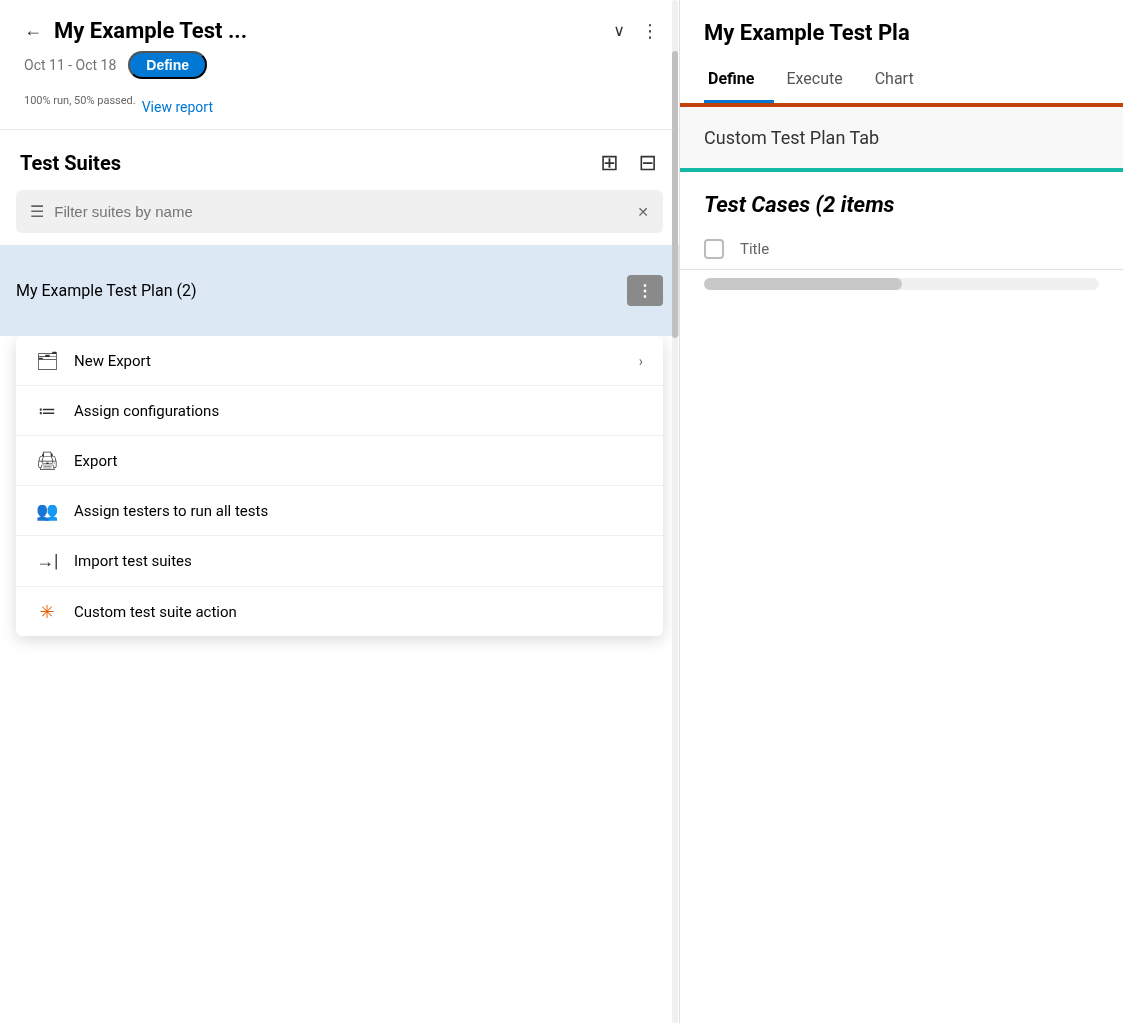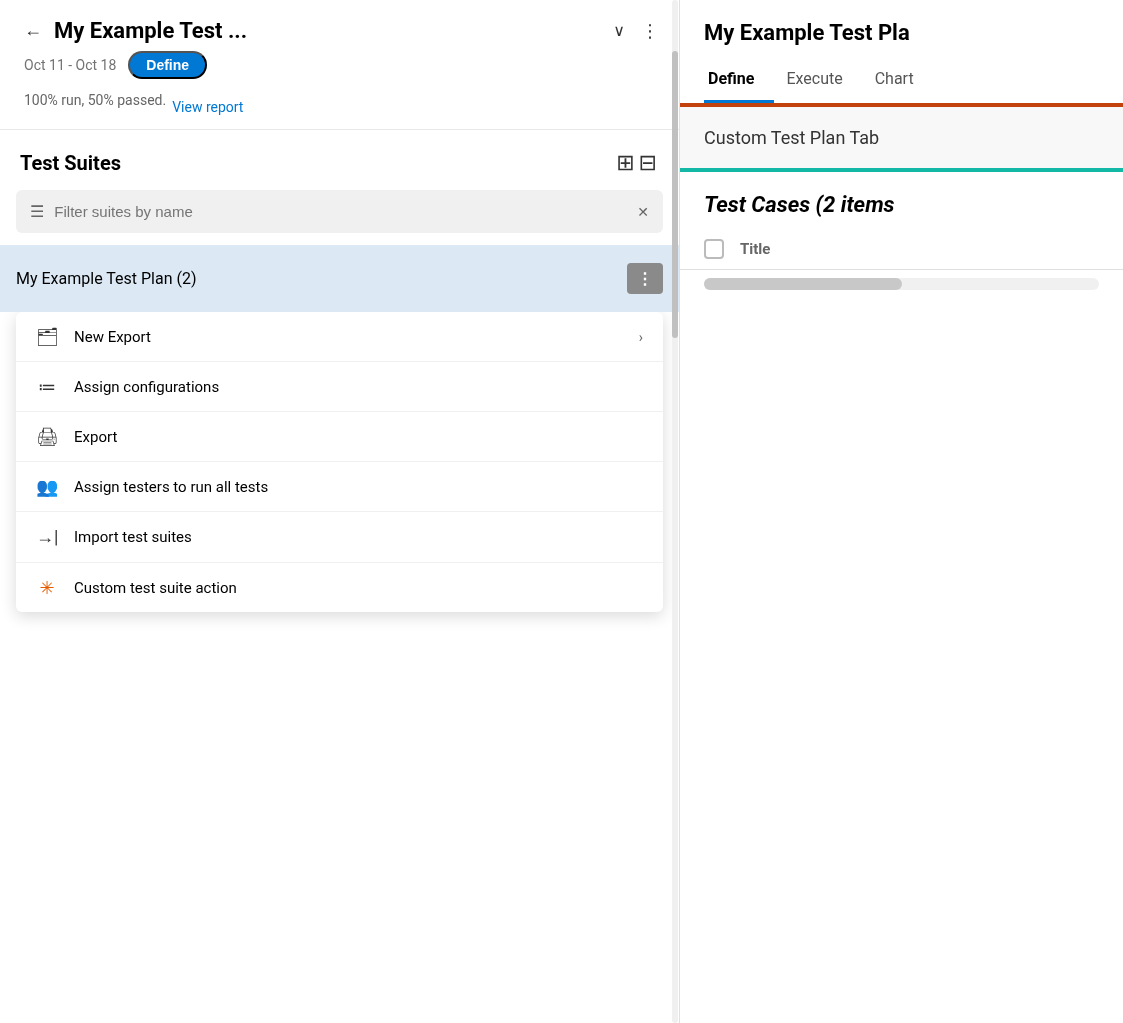--- a/index.html
+++ b/index.html
@@ -87,38 +87,38 @@
     }
 
     .stats-row {
       display: flex;
       align-items: center;
       gap: 6px;
       padding-left: 4px;
     }
 
     .stats-text {
-      font-size: 14px;
+      font-size: 11px;
       color: #666;
     }
 
     .view-report-link {
       font-size: 14px;
       color: #0078d4;
       cursor: pointer;
       text-decoration: none;
       margin-top: 14px;
     }
 
     
     .suites-header {
       display: flex;
       align-items: center;
       padding: 18px 20px 12px 20px;
-      gap: 0;
+      gap: 16px;
     }
 
     .suites-title {
       font-size: 20px;
       font-weight: 700;
       color: #000;
       flex: 1;
     }
 
     .icon-btn {
@@ -161,21 +161,21 @@
     .clear-icon {
       font-size: 14px;
       color: #666;
       cursor: pointer;
     }
 
     
     .suite-item {
       display: flex;
       align-items: center;
-      padding: 18px 16px;
+      padding: 30px 16px;
       background: #dce9f5;
       cursor: pointer;
       position: relative;
     }
 
     .suite-label {
       font-size: 16px;
       color: #000;
       flex: 1;
     }
@@ -323,21 +323,21 @@
       height: 20px;
       border: 2px solid #bbb;
       border-radius: 4px;
       cursor: pointer;
       background: #fff;
     }
 
     .tc-col-title {
       font-size: 15px;
       color: #666;
-      font-weight: 700;
+      font-weight: 400;
     }
 
     .tc-row {
       display: flex;
       align-items: center;
       padding: 14px 24px;
       border-bottom: 1px solid #e8e8e8;
       gap: 16px;
       cursor: pointer;
     }

